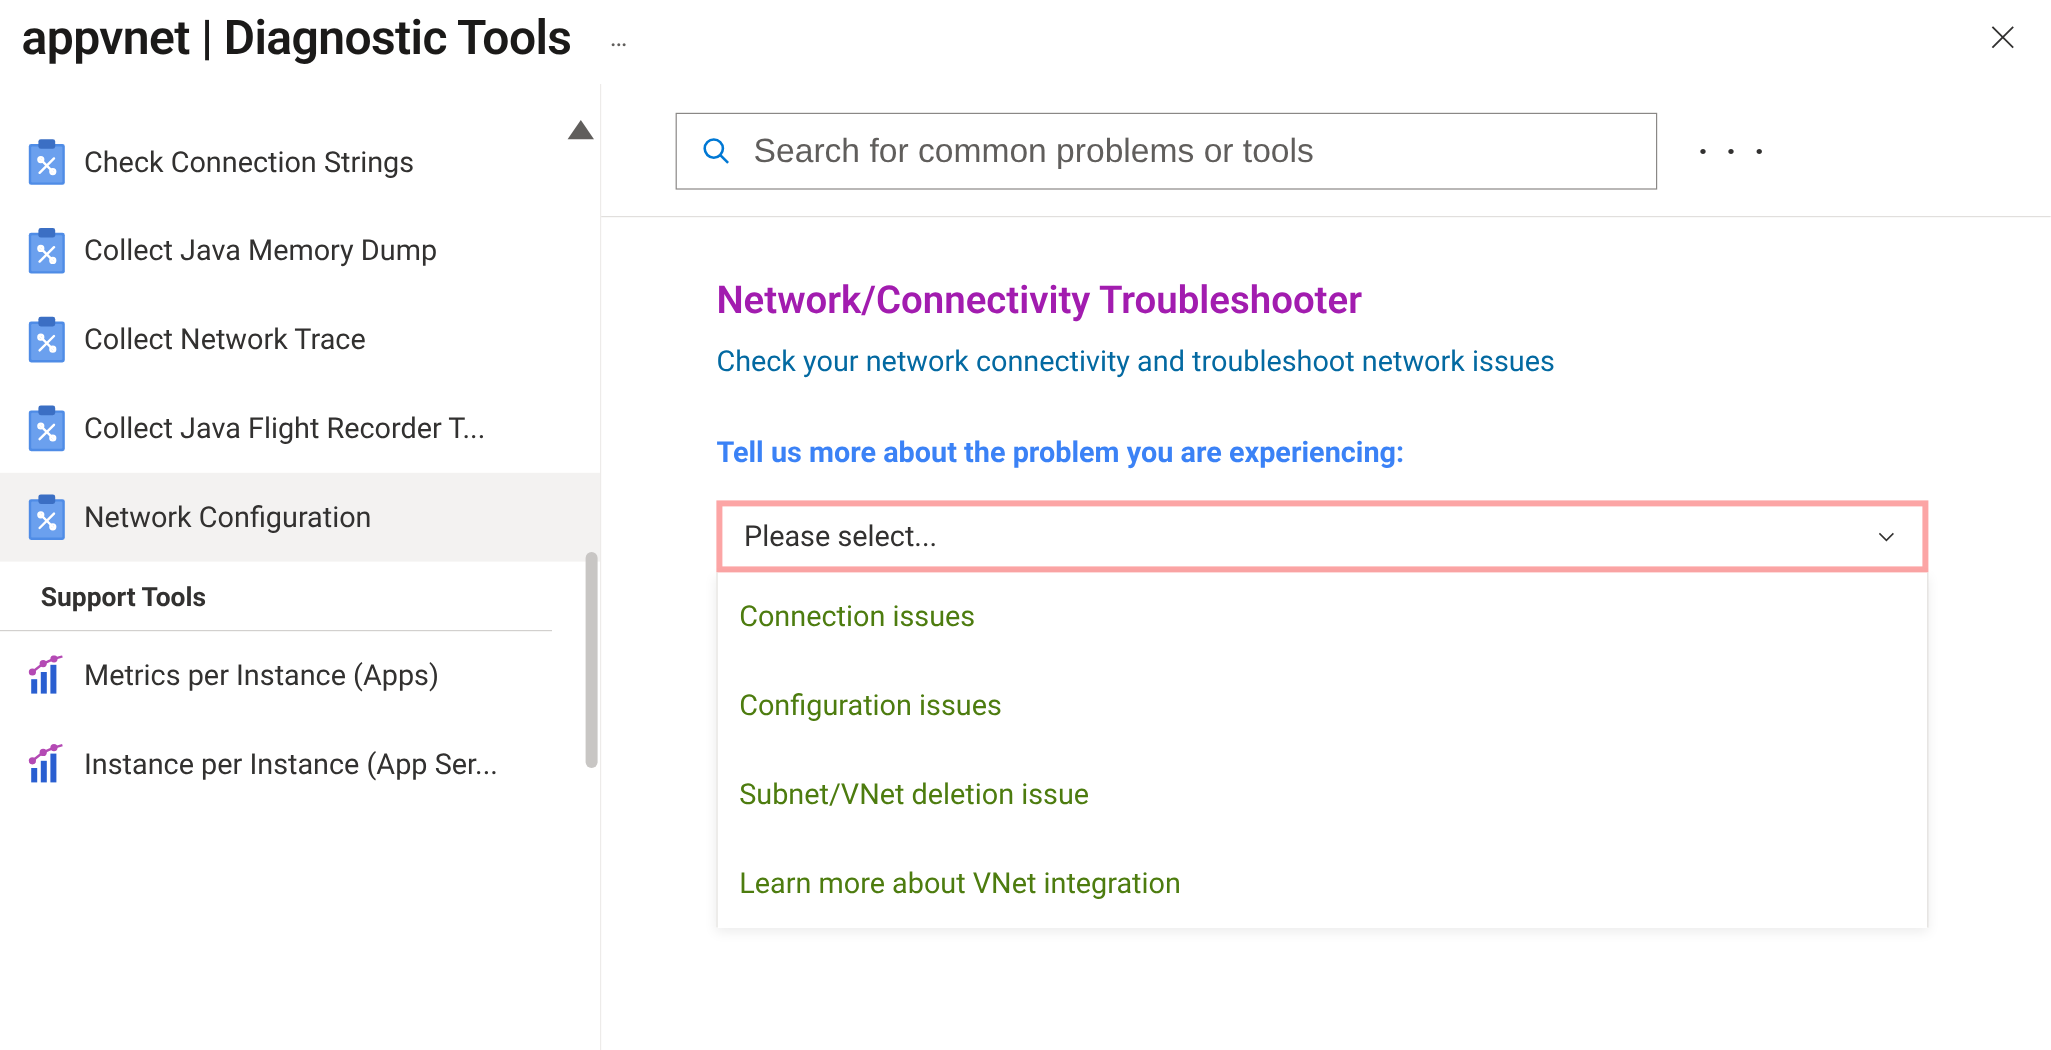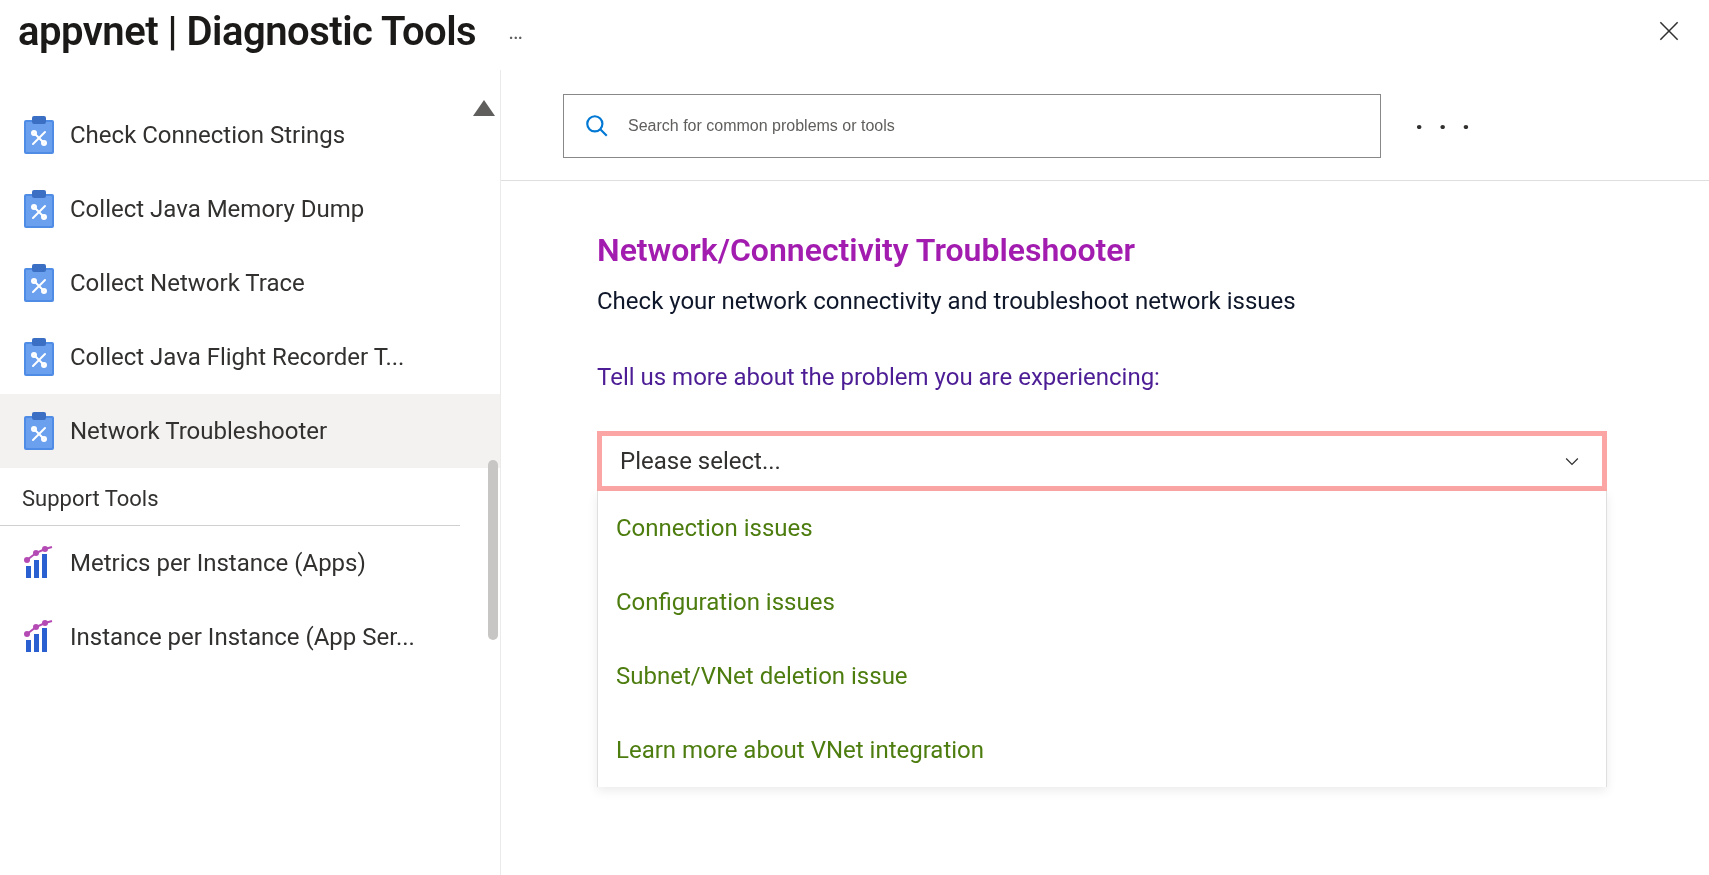--- a/index.html
+++ b/index.html
@@ -99,23 +99,23 @@
   .clipboard-icon {
     width:34px;
     height:40px;
     flex-shrink:0;
     position:relative;
   }
   .clipboard-icon svg { width:100%; height:100%; }
 
   .section-header {
     font-size:22px;
-    font-weight:400;
+    font-weight:700;
     color:#323130;
-    padding:18px 0 14px 22px;
+    padding:18px 0 14px 34px;
     border-bottom:1px solid #d2d0ce;
     margin-right:40px;
   }
 
   .metrics-icon {
     width:34px;
     height:34px;
     flex-shrink:0;
   }
   .metrics-icon svg{width:100%;height:100%;}
@@ -139,21 +139,21 @@
     height:64px;
     border:1px solid #8a8886;
     display:flex;
     align-items:center;
     padding:0 20px;
     gap:18px;
   }
   .search-box input {
     border:none;
     outline:none;
-    font-size:16px;
+    font-size:28px;
     width:100%;
     color:#c2410c;
   }
   .search-box input::placeholder{color:#605e5c;}
   .search-icon {width:26px;height:26px;flex-shrink:0;}
   .main-more {
     font-size:28px;
     font-weight:700;
     color:#323130;
     letter-spacing:4px;
@@ -165,28 +165,28 @@
     padding:50px 70px 0 96px;
   }
   .content-title {
     font-size:32px;
     font-weight:600;
     color:#a21caf;
     margin-bottom:18px;
   }
   .content-desc {
     font-size:24px;
-    color:#0f172a;
+    color:#0369a1;
     margin-bottom:48px;
   }
   .prompt-label {
     font-size:24px;
-    font-weight:400;
-    color:#4c1d95;
-    margin-bottom:40px;
+    font-weight:700;
+    color:#3b82f6;
+    margin-bottom:26px;
   }
   .select-box {
     border:5px solid #fca5a5;
     height:60px;
     display:flex;
     align-items:center;
     justify-content:space-between;
     padding:0 20px 0 18px;
     font-size:24px;
     color:#323130;
@@ -302,21 +302,21 @@
       <rect x="4" y="7" width="26" height="30" rx="1" fill="#6ba0ee"></rect>
       <rect x="10" y="1" width="14" height="8" rx="2" fill="#3b6fc4"></rect>
       <g stroke="#ffffff" stroke-width="2" fill="none" stroke-linecap="round">
         <line x1="11" y1="17" x2="23" y2="29"></line>
         <line x1="23" y1="17" x2="11" y2="29"></line>
         <circle cx="12" cy="18" r="2"></circle>
         <circle cx="22" cy="28" r="2"></circle>
       </g>
     </svg>
   </span>
-<span class="nav-item-label">Network Troubleshooter</span>
+<span class="nav-item-label">Network Configuration</span>
         </div>
       </div>
 
     <div class="section-header">Support Tools</div>
 
     <div id="support-items">
         <div class="nav-item">
   <span class="metrics-icon">
     <svg viewBox="0 0 34 34">
       <rect x="4" y="20" width="5" height="12" fill="#2a5fd1"></rect>

